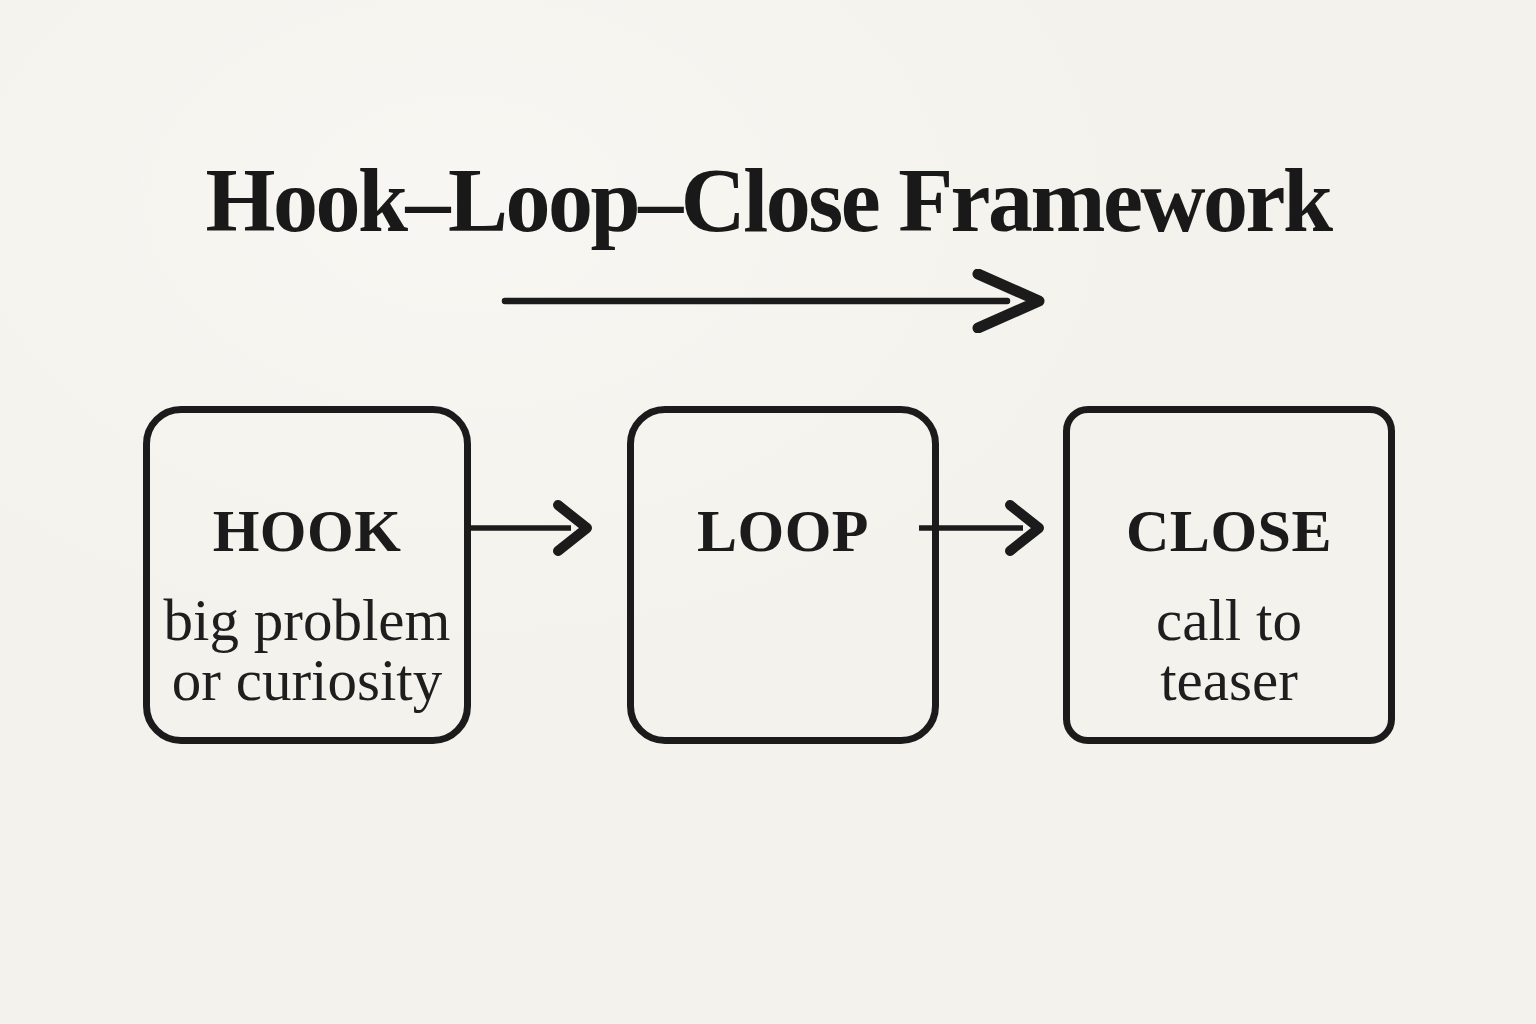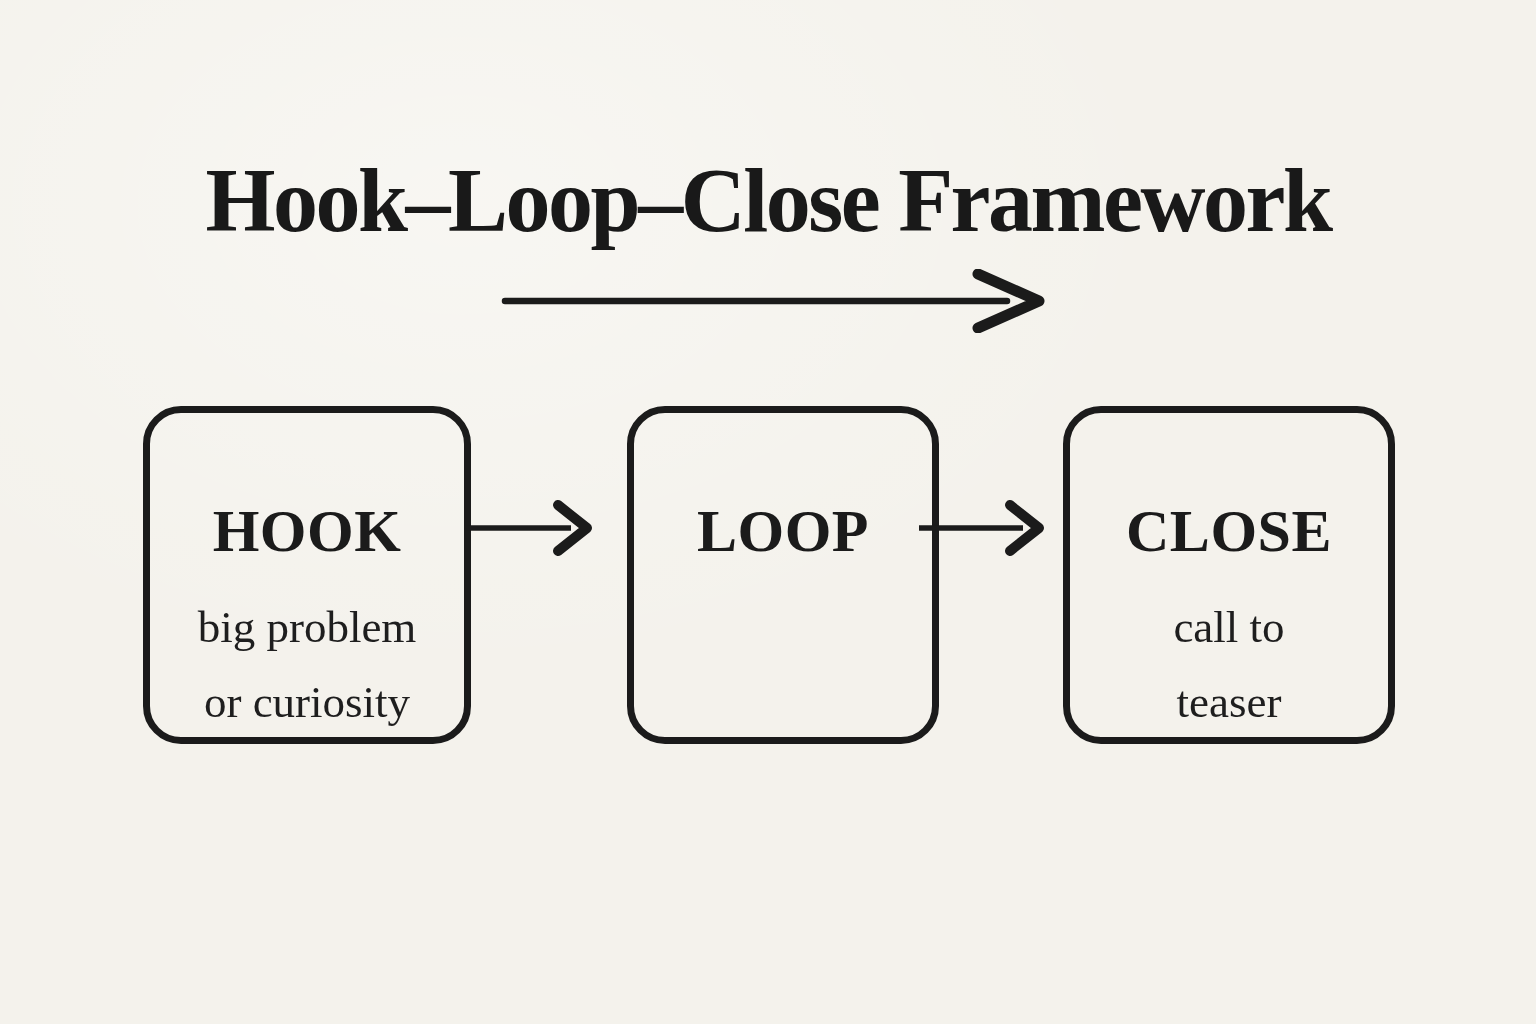--- a/index.html
+++ b/index.html
@@ -54,33 +54,33 @@
     border-radius: 38px;
     background: transparent;
     display: flex;
     flex-direction: column;
     align-items: center;
     padding-top: 88px;
     text-align: center;
   }
   .node.n1 { left: 143px;  width: 328px; }
   .node.n2 { left: 611px;  width: 312px; margin-left: 16px; }
-  .node.n3 { left: 1063px; width: 332px; }
+  .node.n3 { left: 1063px; width: 332px; border-radius: 25px; }
   .node-label {
     font-size: 60px;
     font-weight: 700;
     line-height: 1;
     letter-spacing: 0.5px;
     color: #1b1b1b;
   }
   .node-desc {
     margin-top: 29px;
-    font-size: 45px;
+    font-size: 59px;
     font-weight: 400;
-    line-height: 75px;
+    line-height: 60px;
     color: #1e1e1e;
     white-space: pre-line;
   }
   .stroke { stroke: #1b1b1b; fill: none; }
 </style>
 </head>
 <body>
 
 <div class="canvas">
 

